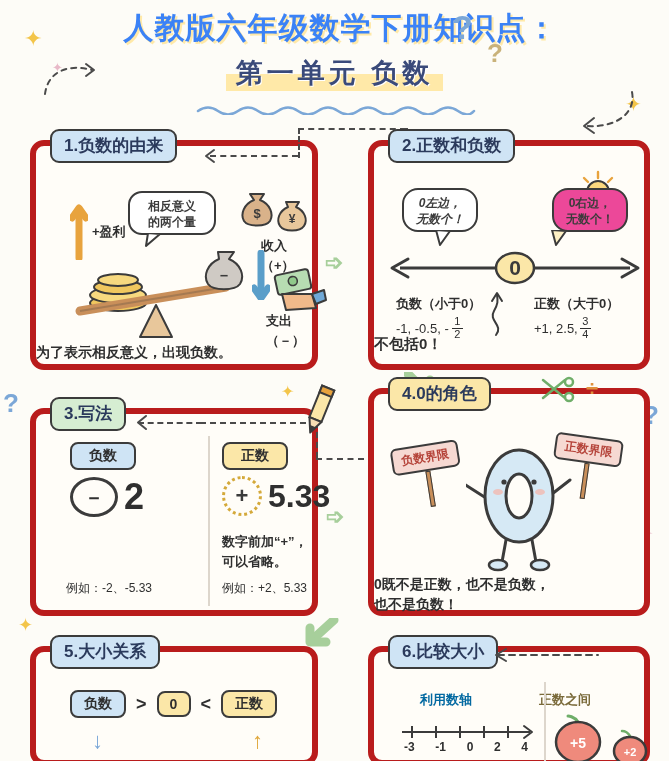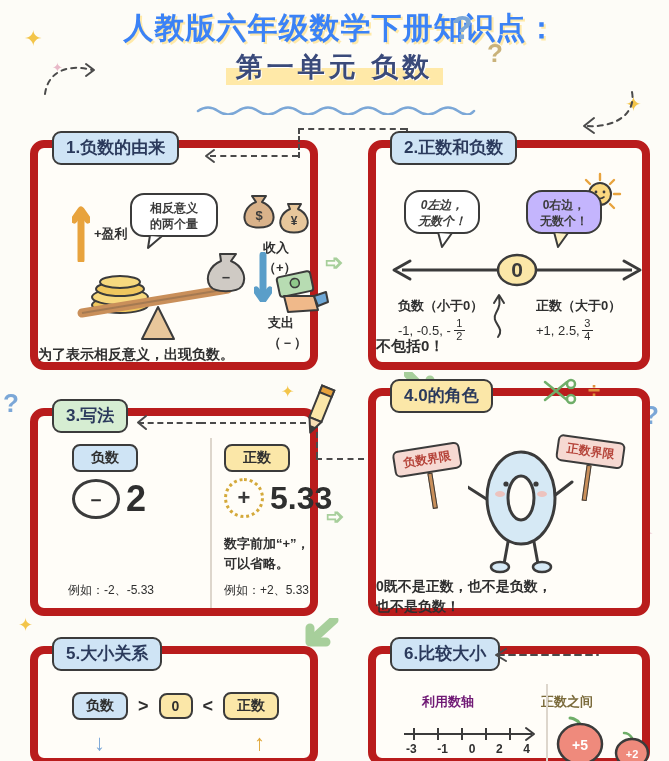--- a/index.html
+++ b/index.html
@@ -13,37 +13,37 @@
   .page{position:relative;width:669px;height:761px;}
 
   
   .title-wrap{position:absolute;left:0;top:8px;width:669px;text-align:center;}
   .title-line1{
     font-size:30px;font-weight:bold;color:#3b82f6;letter-spacing:1px;
     text-shadow:2px 2px 0 #ffe9a8;
     padding-left:12px;
   }
   .title-line2{
-    margin-top:0;font-size:27px;font-weight:bold;color:#3a4a7a;letter-spacing:4px;
+    margin-top:6px;font-size:27px;font-weight:bold;color:#3a4a7a;letter-spacing:4px;
     display:inline-block;padding:0 10px;
     background:linear-gradient(to top,#ffe9a8 46%,transparent 46%);
     text-shadow:1px 1px 0 #fff;
   }
   .wavy{
     position:absolute;left:196px;top:103px;width:280px;height:12px;
   }
   .qmark{
     position:absolute;font-weight:bold;color:#7ba7d7;
   }
   .star{position:absolute;color:#f3c54a;}
 
   
   .card{
     position:absolute;
-    border:8px solid #b91c1c;
+    border:6px solid #b91c1c;
     border-radius:14px;
     background:#fffdf8;
     box-sizing:border-box;
   }
   .card-title{
     position:absolute;
     left:14px;top:-17px;
     background:#cfe4f5;
     border:2px solid #3b3b3b;
     border-radius:9px;
@@ -54,21 +54,21 @@
   .card-title.green{background:#d6edd2;}
   .card-title.yellow{background:#fbe7a8;}
   .card-title.blue2{background:#cfe4f5;}
 
   
   .bubble{
     border:2px solid #3b3b3b;border-radius:16px;background:#fff;
     font-size:12px;font-weight:bold;color:#3b3b3b;text-align:center;
     padding:5px 8px;box-sizing:border-box;line-height:1.35;
   }
-  .bubble.yellow{background:#c4b5fd;}
+  .bubble.yellow{background:#ec4899;margin-left:28px;}
   .tag{
     border:2px solid #3b3b3b;border-radius:8px;
     font-size:14px;font-weight:bold;text-align:center;
     padding:3px 10px;box-sizing:border-box;
   }
   .tag.blue{background:#cfe4f5;}
   .tag.yellow{background:#fbe7a8;}
   .txt{position:absolute;font-size:13px;line-height:1.5;color:#2f2f2f;}
   .txt.b{font-weight:bold;}
   .center{text-align:left;}
@@ -365,21 +365,21 @@
       <span class="tag yellow" style="width:56px;">正数</span>
     </div>
 
     <div style="position:absolute;left:56px;top:76px;font-size:22px;color:#7ba7d7;font-weight:bold;">↓</div>
     <div style="position:absolute;left:216px;top:76px;font-size:22px;color:#e0a83c;font-weight:bold;">↑</div>
   </div>
 
   <div class="card" style="left:368px;top:646px;width:282px;height:120px;">
     <div class="card-title blue2">6.比较大小</div>
 
-    <div class="txt b" style="left:46px;top:38px;font-size:13px;color:#701a75;">利用数轴</div>
+    <div class="txt b" style="left:46px;top:38px;font-size:13px;color:#0369a1;">利用数轴</div>
     <div class="txt b" style="left:165px;top:38px;font-size:13px;color:#7a6a3a;">正数之间</div>
 
     <svg style="position:absolute;left:22px;top:64px;" width="140" height="40">
       <path d="M6,16 L134,16" stroke="#3b3b3b" stroke-width="2"></path>
       <path d="M128,10 L136,16 L128,22" fill="none" stroke="#3b3b3b" stroke-width="2" stroke-linecap="round" stroke-linejoin="round"></path>
       <g stroke="#3b3b3b" stroke-width="2">
         <path d="M16,10 L16,22"></path>
           <path d="M40,10 L40,22"></path>
           <path d="M64,10 L64,22"></path>
         <path d="M88,10 L88,22"></path>

